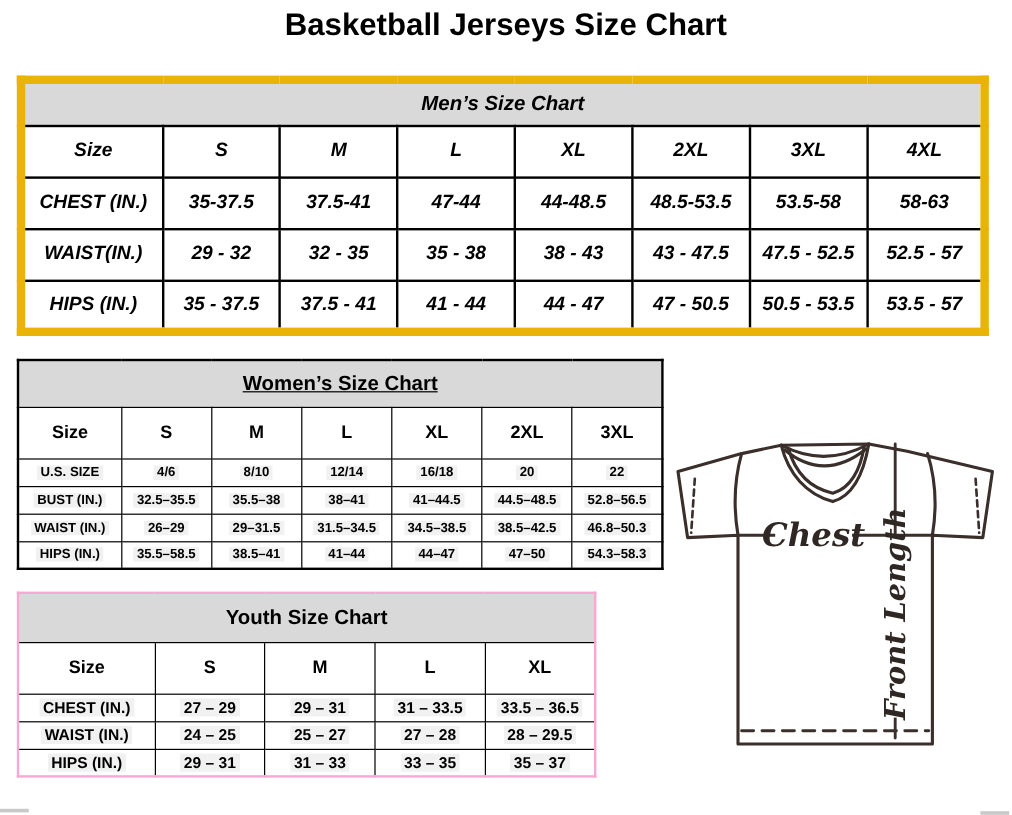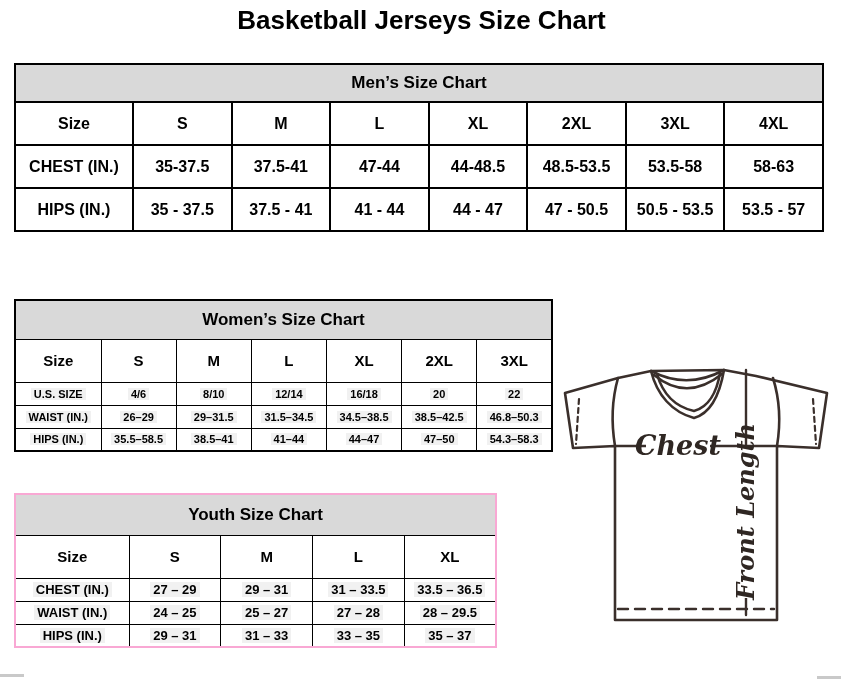--- a/index.html
+++ b/index.html
@@ -17,29 +17,29 @@
     background:#fff;
   }
   table.size-table th, table.size-table td {
     text-align:center; vertical-align:middle; font-weight:bold; padding:0;
     border:1px solid #000; overflow:hidden; white-space:nowrap;
   }
   .chart-header {
     background:#d9d9d9; font-size:17px; font-weight:bold;
   }
   
-  #mens-table { left:14px; top:63px; width:810px; border:2px solid #eab308; }
+  #mens-table { left:14px; top:63px; width:810px; border:7px solid #eab308;font-style:italic; }
   #mens-table th, #mens-table td { border-width:2px; }
   #mens-table .row-header { height:38px; }
   #mens-table .row-size { height:43px; font-size:16px; }
   #mens-table .row-data { height:43px; font-size:16px; }
   #mens-table col.c-label { width:118px; }
   
   #womens-table { left:14px; top:299px; width:539px; border:2px solid #000; }
-  #womens-table .row-header { height:39px; }
+  #womens-table .row-header { height:39px;text-decoration:underline; }
   #womens-table .row-size { height:43px; font-size:15px; }
   #womens-table .row-data { height:23px; font-size:11px; }
   #womens-table col.c-label { width:86px; }
   
   #youth-table { left:14px; top:493px; width:483px; border:2px solid #f9a8d4; }
   #youth-table .row-header { height:41px; }
   #youth-table .row-size { height:43px; font-size:15px; }
   #youth-table .row-data { height:23px; font-size:13px; }
   #youth-table col.c-label { width:114px; }
 
@@ -85,20 +85,30 @@
     <td>CHEST (IN.)</td>
     <td>35-37.5</td>
     <td>37.5-41</td>
     <td>47-44</td>
     <td>44-48.5</td>
     <td>48.5-53.5</td>
     <td>53.5-58</td>
     <td>58-63</td>
   </tr>
   <tr class="row-data">
+    <td>WAIST(IN.)</td>
+    <td>29 - 32</td>
+    <td>32 - 35</td>
+    <td>35 - 38</td>
+    <td>38 - 43</td>
+    <td>43 - 47.5</td>
+    <td>47.5 - 52.5</td>
+    <td>52.5 - 57</td>
+  </tr>
+  <tr class="row-data">
     <td>HIPS (IN.)</td>
     <td>35 - 37.5</td>
     <td>37.5 - 41</td>
     <td>41 - 44</td>
     <td>44 - 47</td>
     <td>47 - 50.5</td>
     <td>50.5 - 53.5</td>
     <td>53.5 - 57</td>
   </tr>
 </tbody>
@@ -130,20 +140,29 @@
   <tr class="row-data">
     <td><span class="hl">U.S. SIZE</span></td>
     <td><span class="hl">4/6</span></td>
     <td><span class="hl">8/10</span></td>
     <td><span class="hl">12/14</span></td>
     <td><span class="hl">16/18</span></td>
     <td><span class="hl">20</span></td>
     <td><span class="hl">22</span></td>
   </tr>
   <tr class="row-data">
+    <td><span class="hl">BUST (IN.)</span></td>
+    <td><span class="hl">32.5–35.5</span></td>
+    <td><span class="hl">35.5–38</span></td>
+    <td><span class="hl">38–41</span></td>
+    <td><span class="hl">41–44.5</span></td>
+    <td><span class="hl">44.5–48.5</span></td>
+    <td><span class="hl">52.8–56.5</span></td>
+  </tr>
+  <tr class="row-data">
     <td><span class="hl">WAIST (IN.)</span></td>
     <td><span class="hl">26–29</span></td>
     <td><span class="hl">29–31.5</span></td>
     <td><span class="hl">31.5–34.5</span></td>
     <td><span class="hl">34.5–38.5</span></td>
     <td><span class="hl">38.5–42.5</span></td>
     <td><span class="hl">46.8–50.3</span></td>
   </tr>
   <tr class="row-data">
     <td><span class="hl">HIPS (IN.)</span></td>

